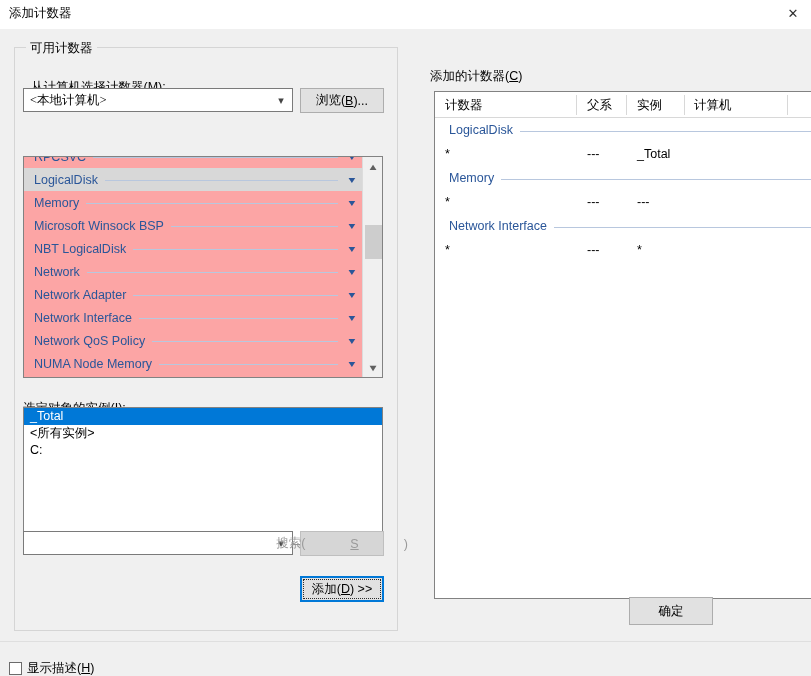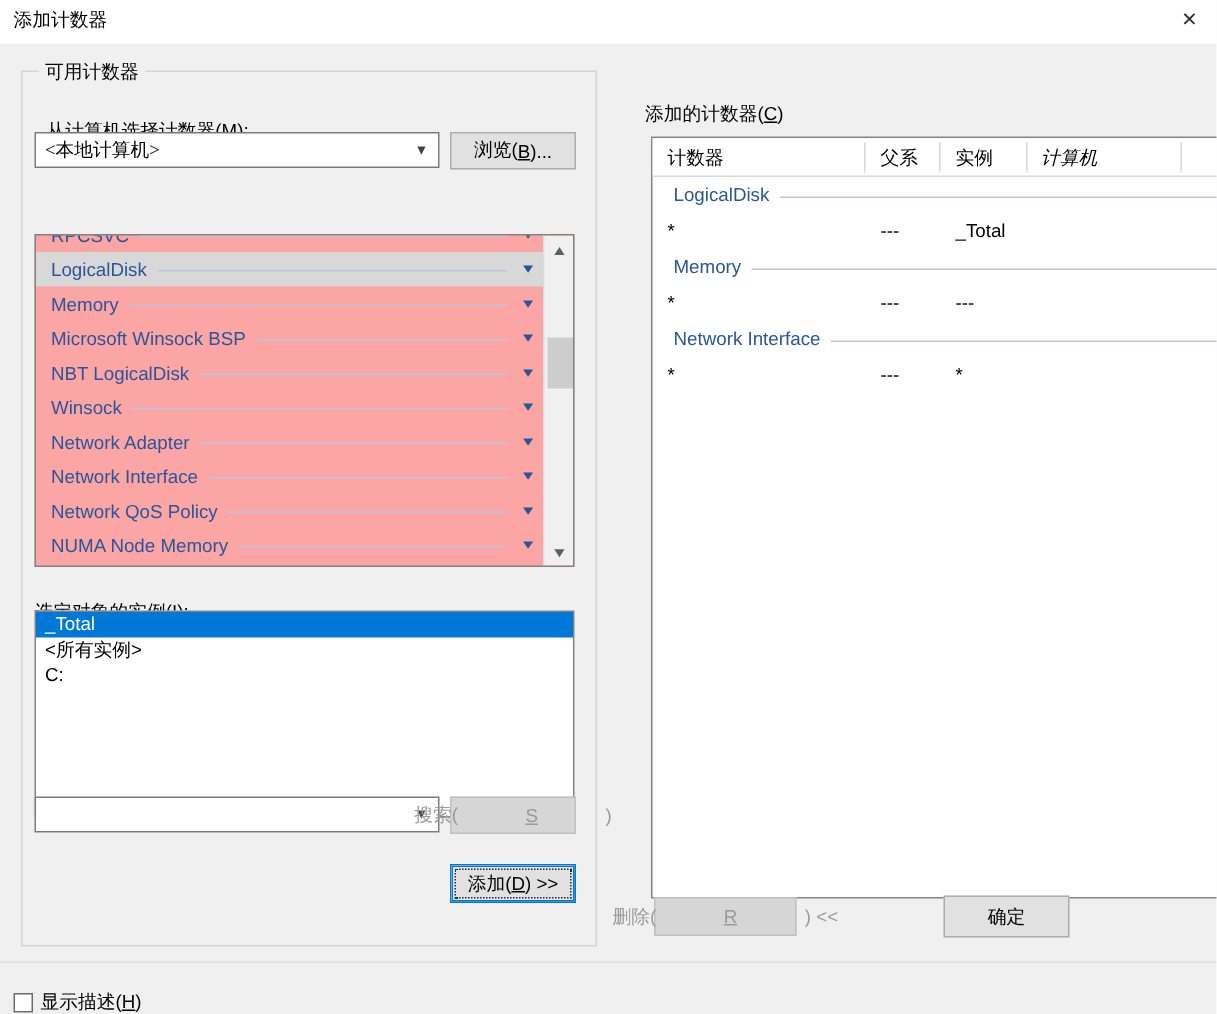--- a/index.html
+++ b/index.html
@@ -258,21 +258,21 @@
             <span class="counter-name">Microsoft Winsock BSP</span>
             <span class="counter-rule"></span>
             <span class="counter-chevron">▾</span>
           </div>
           <div class="counter-row">
             <span class="counter-name">NBT LogicalDisk</span>
             <span class="counter-rule"></span>
             <span class="counter-chevron">▾</span>
           </div>
           <div class="counter-row">
-            <span class="counter-name">Winsock</span>
+            <span class="counter-name">Network</span>
             <span class="counter-rule"></span>
             <span class="counter-chevron">▾</span>
           </div>
           <div class="counter-row">
             <span class="counter-name">Network Adapter</span>
             <span class="counter-rule"></span>
             <span class="counter-chevron">▾</span>
           </div>
           <div class="counter-row">
             <span class="counter-name">Network Interface</span>
@@ -330,21 +330,21 @@
     </div>
 
     <div class="addedbox">
       <div class="added-header">
         <div class="hcell" style="left:10px;">计数器</div>
         <div class="hsep" style="left:141px;"></div>
         <div class="hcell" style="left:152px;">父系</div>
         <div class="hsep" style="left:191px;"></div>
         <div class="hcell" style="left:202px;">实例</div>
         <div class="hsep" style="left:249px;"></div>
-        <div class="hcell" style="left:259px;font-style:italic;">计算机</div>
+        <div class="hcell" style="left:259px;">计算机</div>
         <div class="hsep" style="left:352px;"></div>
       </div>
       <div id="added-rows">
           <div class="added-group-row">
             <span class="added-group-name">LogicalDisk</span>
             <span class="added-rule"></span>
             <span class="added-chevron">▾</span>
           </div>
           <div class="added-data-row">
             <div class="dcell" style="left: 10px;">*</div>
@@ -370,25 +370,20 @@
           </div>
           <div class="added-data-row">
             <div class="dcell" style="left: 10px;">*</div>
             <div class="dcell" style="left: 152px;">---</div>
             <div class="dcell" style="left: 202px;">*</div>
             <div class="dcell" style="left: 259px;"></div>
           </div>
         </div>
     </div>
 
-    <div class="btn disabled" style="left:436px; top:569px; width:95px; height:26px;">
-      <span>删除(</span>
-        <u>R</u>
-        <span>) &lt;&lt; </span>
-    </div>
 
     <div class="footer-sep"></div>
 
     <div class="checkbox-wrap">
       <span class="checkbox-box"></span>
       <span class="checkbox-label">
         <span>显示描述(</span><u>H</u><span>)</span>
       </span>
     </div>
 

